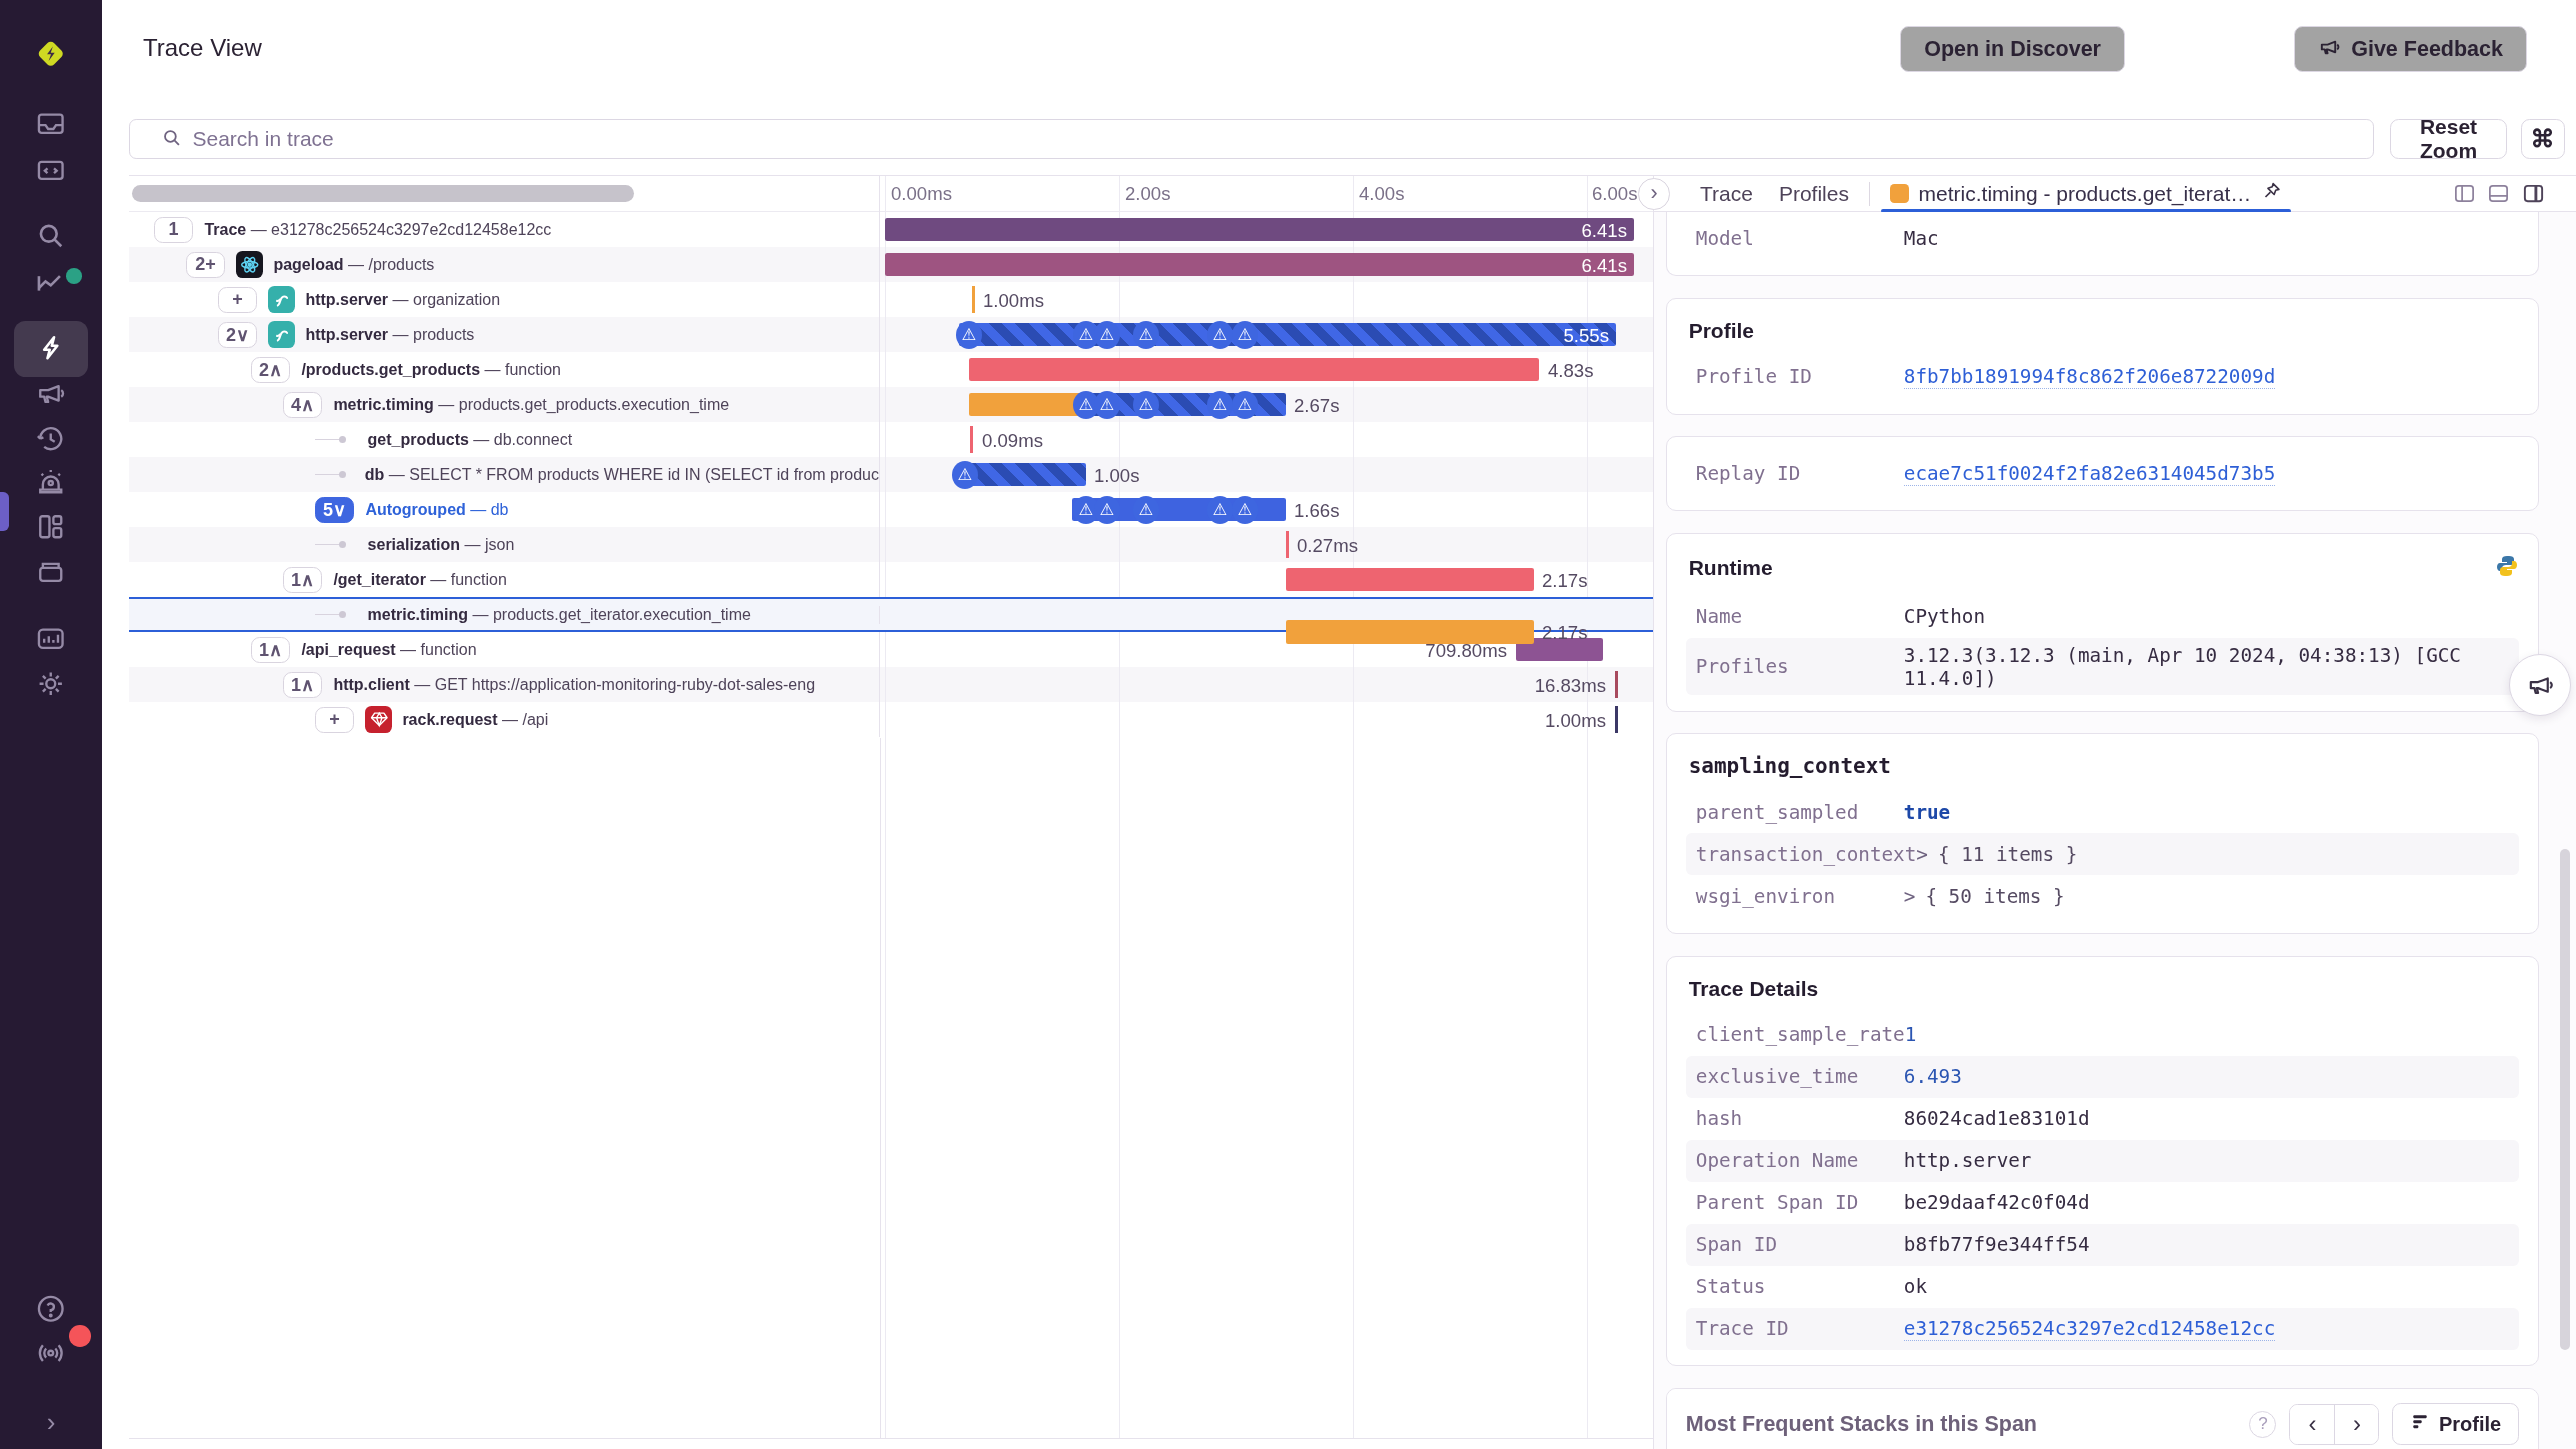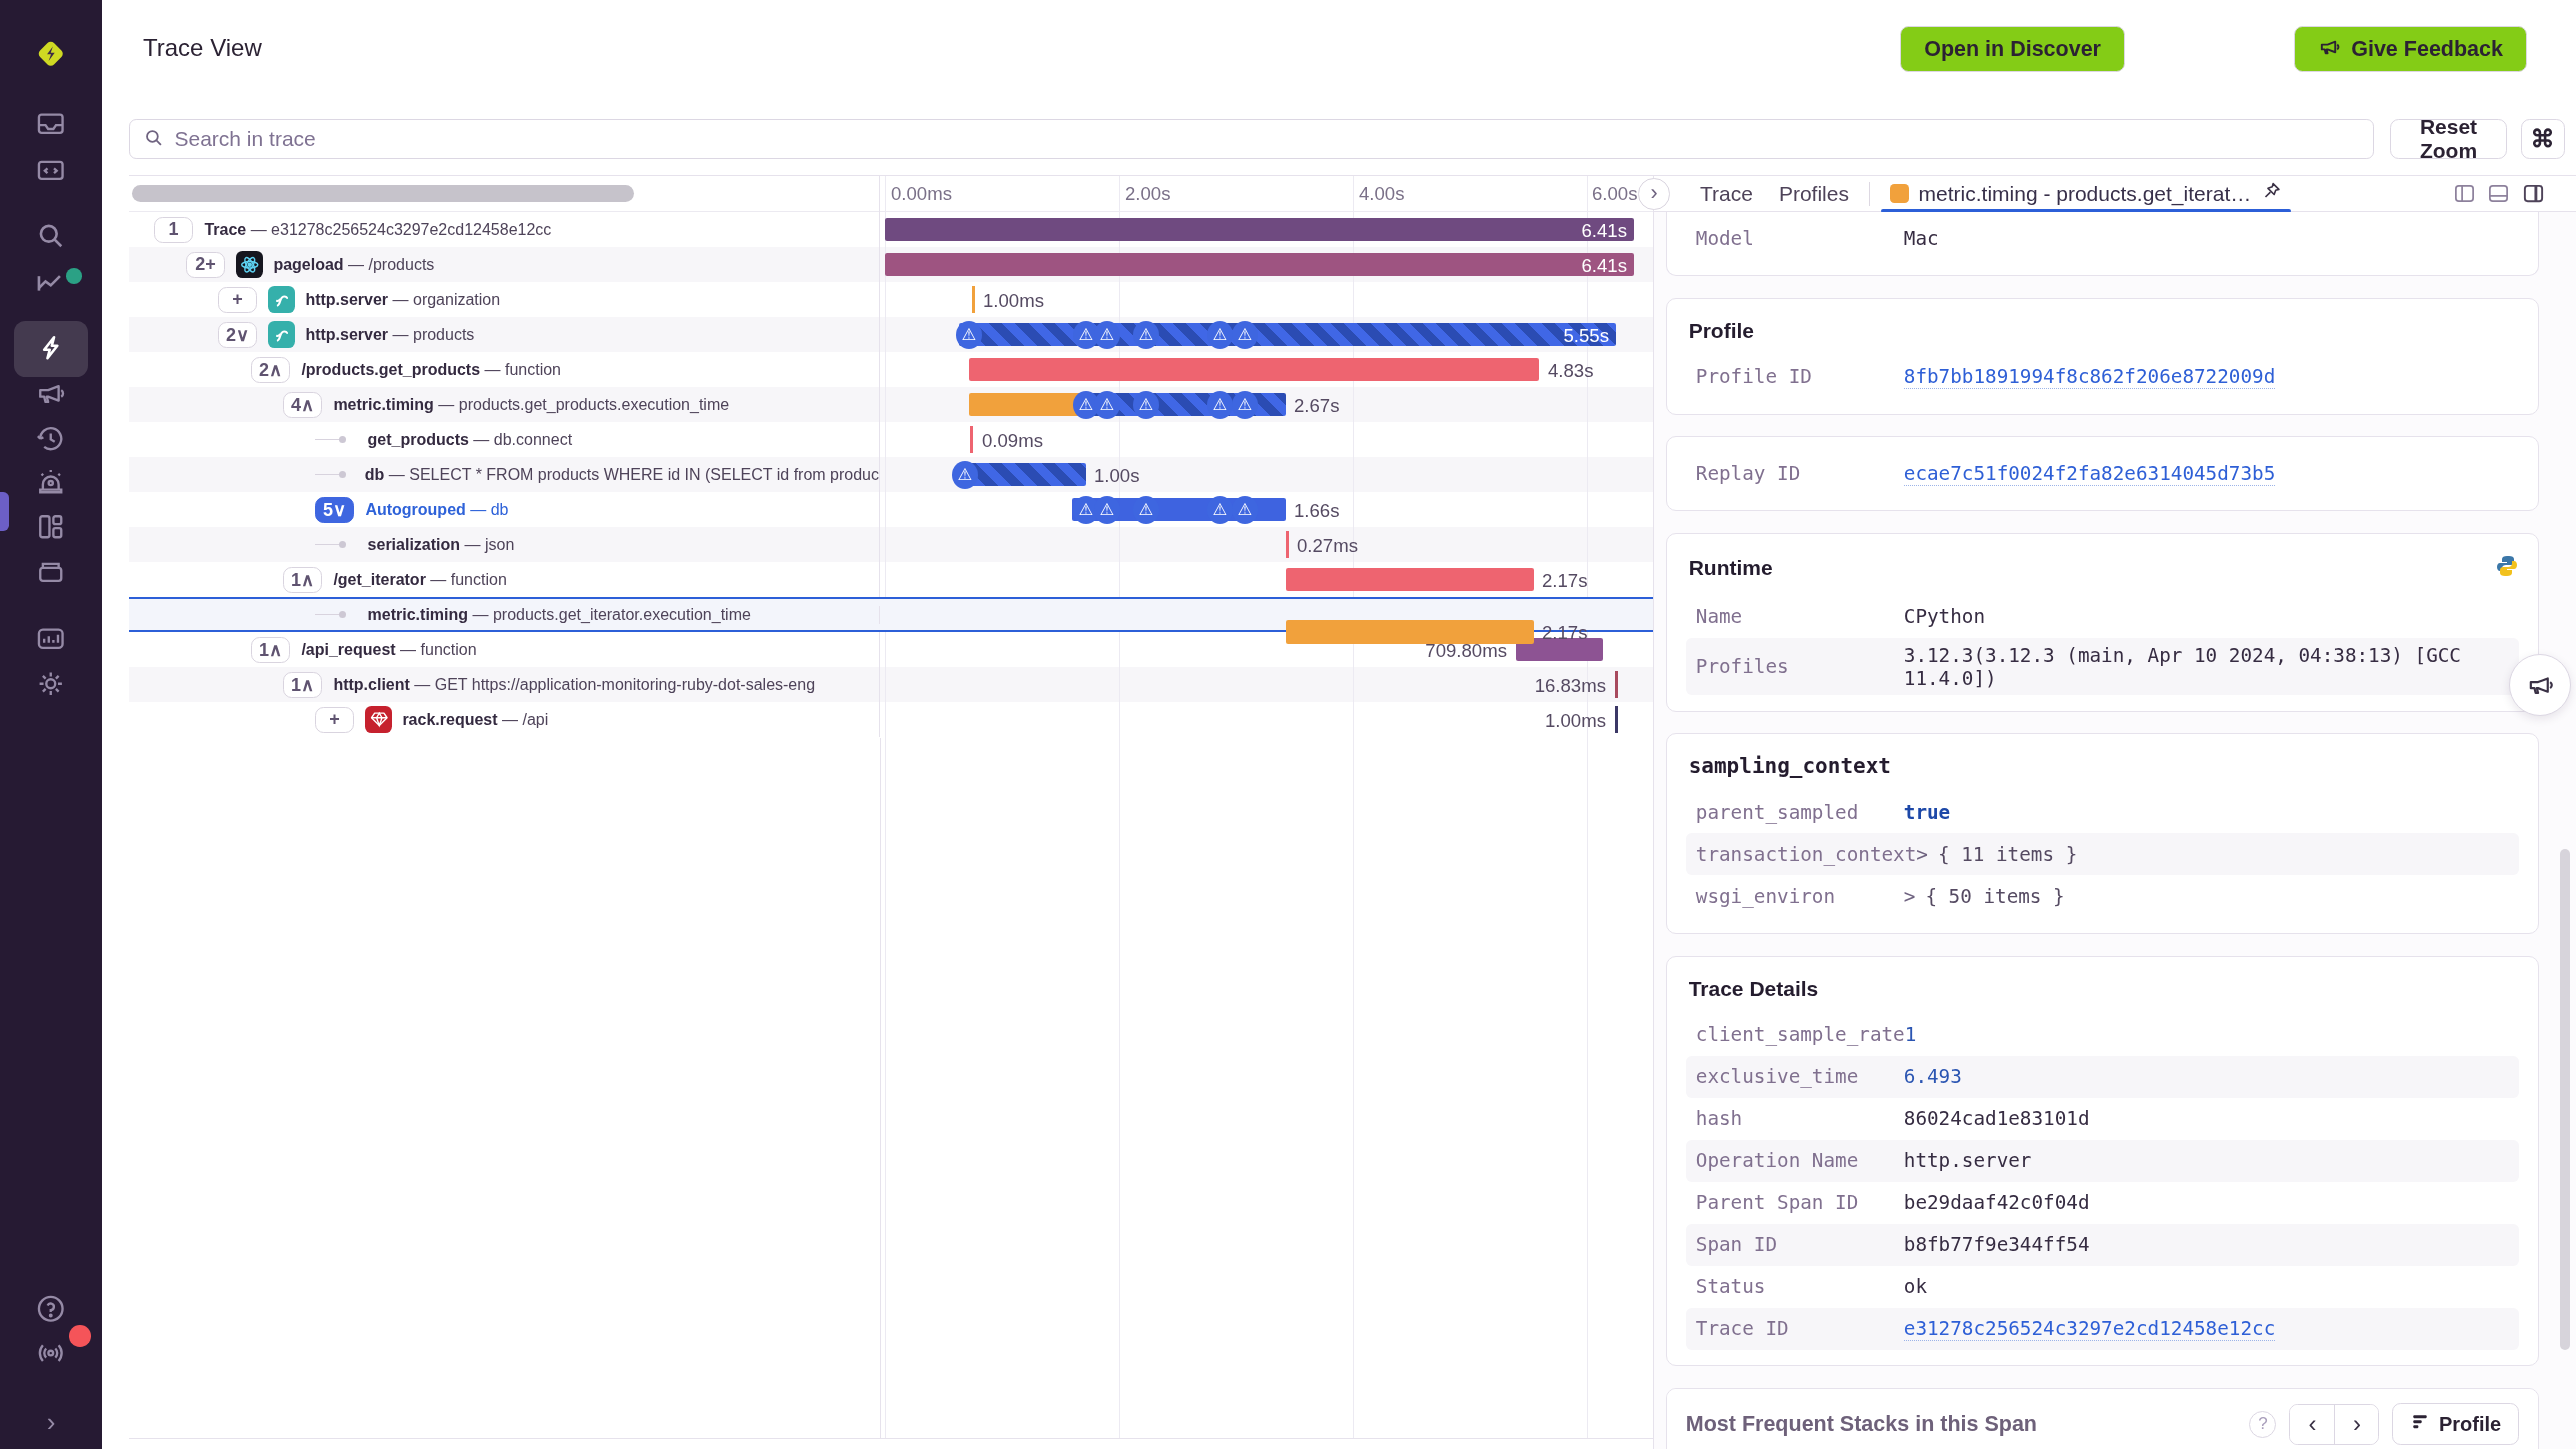--- a/index.html
+++ b/index.html
@@ -16,25 +16,25 @@
   
   .sidebar { position:absolute; left:0; top:0; width:102px; height:1450px; background:var(--sb-bg); z-index:30; }
   .sb-ic { position:absolute; left:50%; transform:translate(-50%,-50%); width:34px; height:34px; display:flex; align-items:center; justify-content:center; color:var(--icon); }
   .sb-ic svg { width:31.5px; height:31.5px; }
   .sb-active-bg { position:absolute; left:14.3px; top:321px; width:74px; height:56px; background:rgba(255,255,255,.14); border-radius:11.4px; }
   .sb-pill { position:absolute; left:0; top:492px; width:8.6px; height:39px; background:#6c5fc7; border-radius:0 5.7px 5.7px 0; }
   .sb-dot { position:absolute; border-radius:50%; }
 
   
   .page-title { position:absolute; left:143px; top:34px; font-size:24px; color:#2b2233; }
-  .hbtn { position:absolute; top:26px; height:46px; background:#84cc16; border:1.4px solid #dcd7e3; border-radius:8.6px; display:flex; align-items:center; gap:10px; padding:0 23px; font-size:21.5px; font-weight:700; color:#2b2233; cursor:pointer; }
+  .hbtn { position:absolute; top:26px; height:46px; background:#a3a3a3; border:1.4px solid #dcd7e3; border-radius:8.6px; display:flex; align-items:center; gap:10px; padding:0 23px; font-size:21.5px; font-weight:700; color:#2b2233; cursor:pointer; }
   .hbtn svg { width:23px; height:23px; }
 
   
-  .search { position:absolute; left:129px; top:119px; width:2245px; height:40px; border:1.4px solid #dcd7e3; border-radius:7.2px; background:#fff; display:flex; align-items:center; padding:0 13px; gap:10px; }
+  .search { position:absolute; left:129px; top:119px; width:2245px; height:40px; border:1.4px solid #dcd7e3; border-radius:7.2px; background:#fff; display:flex; align-items:center; padding:0 31px; gap:10px; }
   .search input { border:none; outline:none; flex:1; font-size:21px; font-family:"Liberation Sans",sans-serif; color:#2b2233; background:transparent; }
   .search input::placeholder { color:#7f7292; }
   .tbtn { position:absolute; top:119px; height:40px; background:#fff; border:1.4px solid #dcd7e3; border-radius:8.6px; display:flex; align-items:center; justify-content:center; font-size:21px; font-weight:700; color:#2b2233; cursor:pointer; }
 
   
   .waterfall { position:absolute; left:129px; top:175px; width:1524px; height:1264px; border-top:0.7px solid var(--border); border-bottom:0.7px solid var(--border); background:#fff; overflow:hidden; }
   .wf-head { position:absolute; left:0; top:0; width:1524px; height:36px; border-bottom:0.7px solid #eceaf1; z-index:6; }
   .wf-scroll { position:absolute; left:2.9px; top:9.3px; width:502px; height:17px; border-radius:8.6px; background:#c6c3cb; }
   .wf-head .treecol { position:absolute; left:0; top:0; width:751px; height:36px; border-right:0.7px solid var(--border); }
   .axis-tick { position:absolute; top:7.2px; font-size:18.6px; color:#7a7088; white-space:nowrap; }

